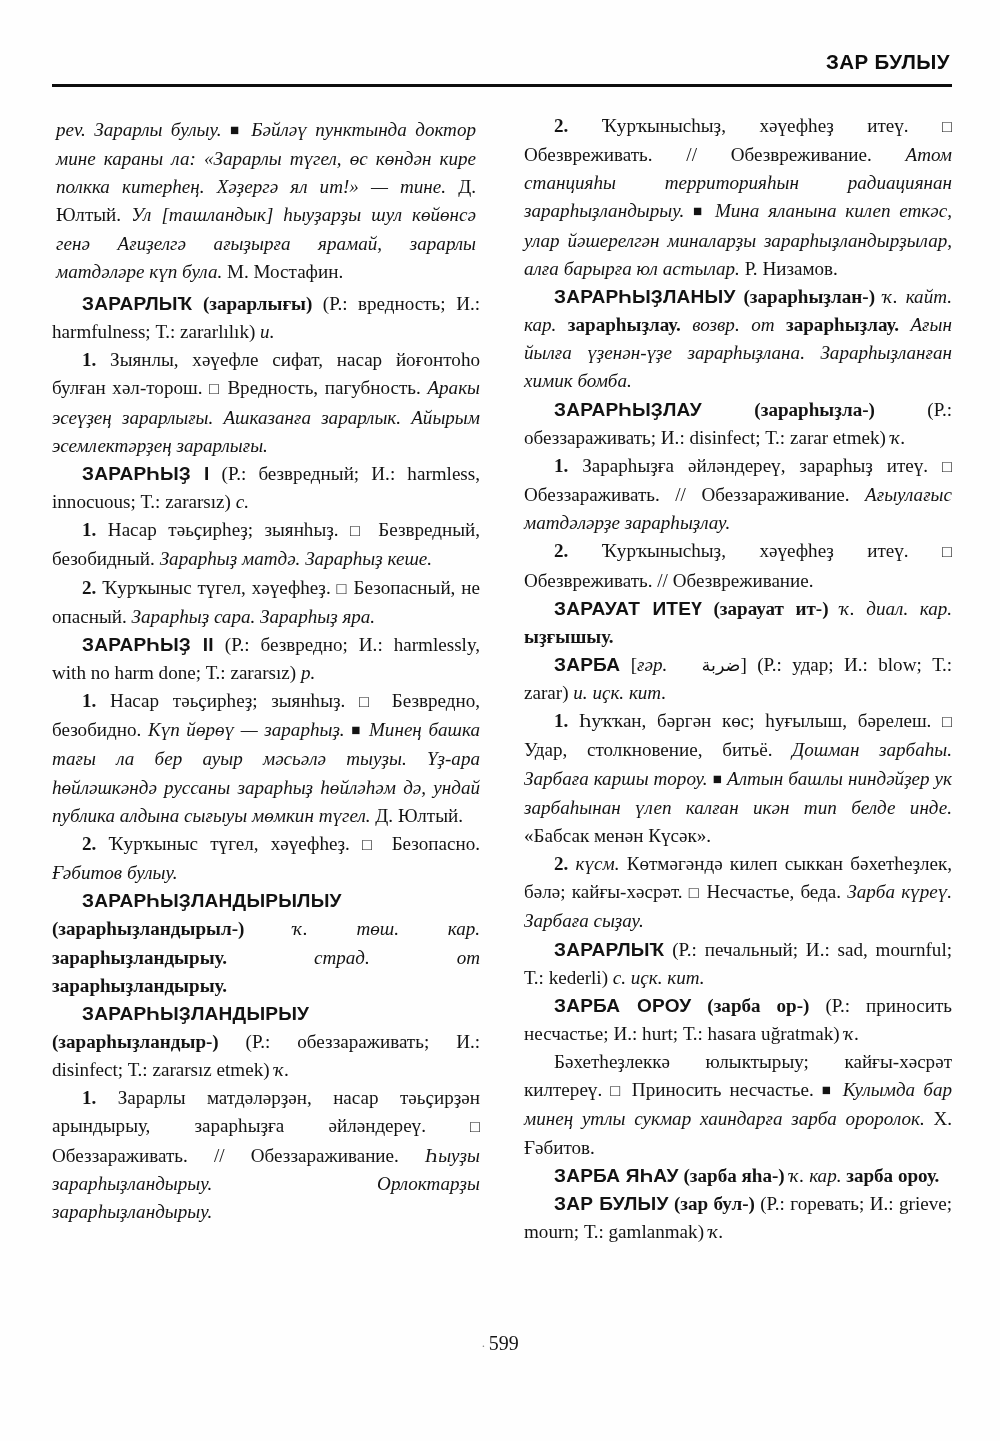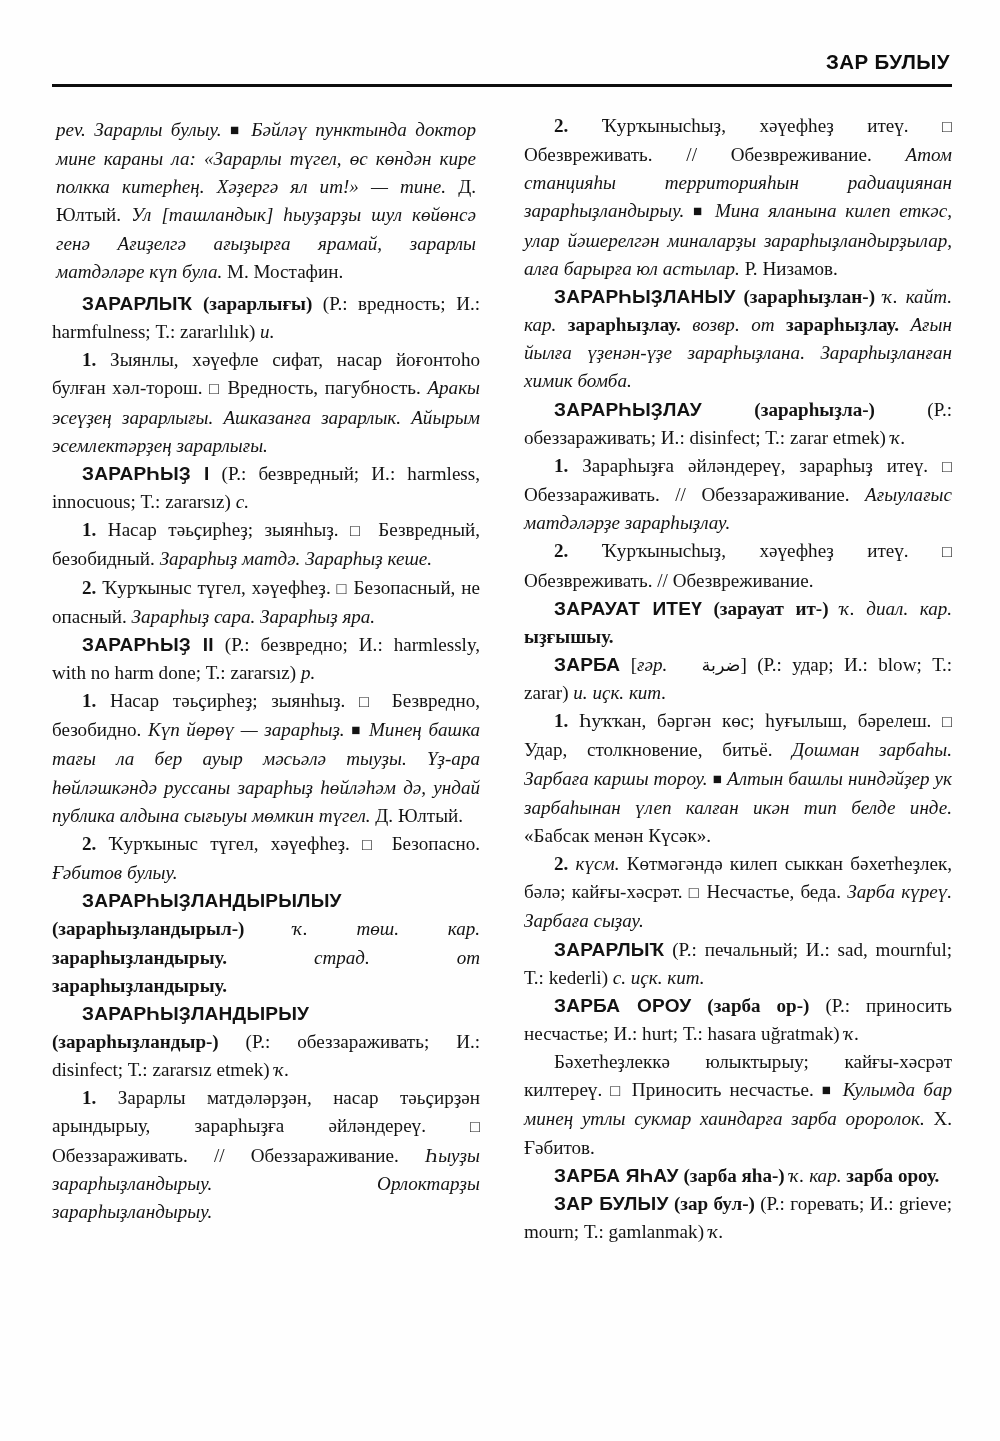--- a/index.html
+++ b/index.html
@@ -389,14 +389,17 @@
         <span>И.:</span>
         <span>grieve; mourn;</span>
         <span>Т.:</span>
         <span>gamlanmak)</span>
         <span class="it">ҡ.</span>
       </p>
 
     </div>
   </div>
 
+  <div class="folio">
+    <span class="dot">·</span><span>599</span>
+  </div>
 
 </div>
 
 </body></html>

